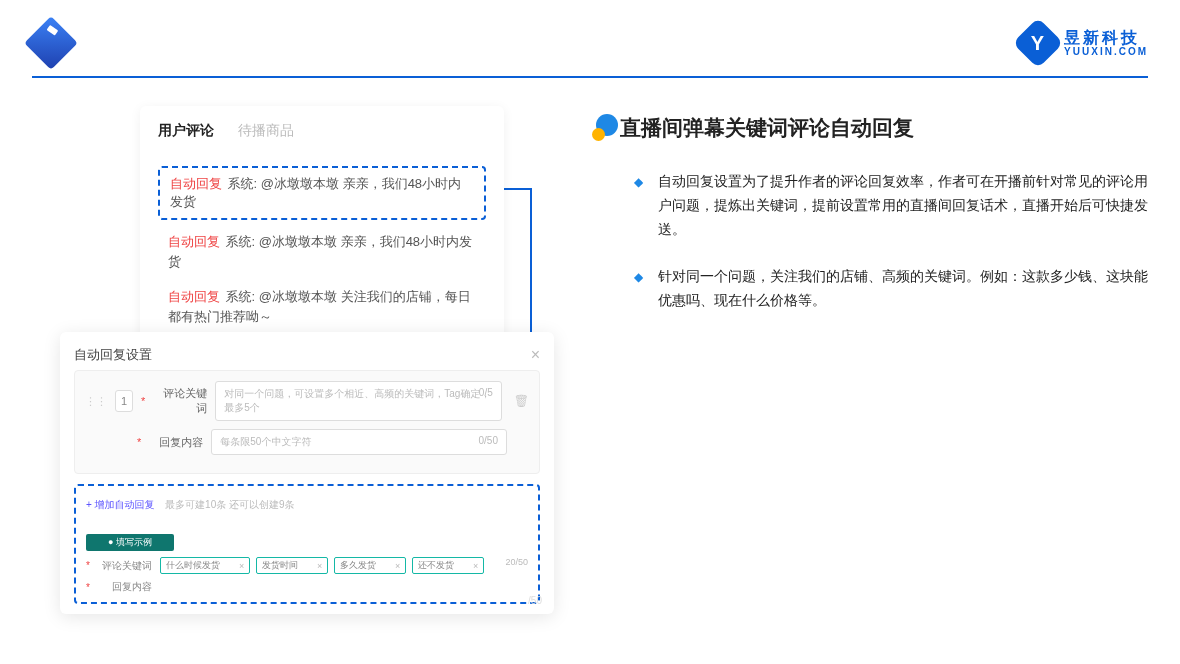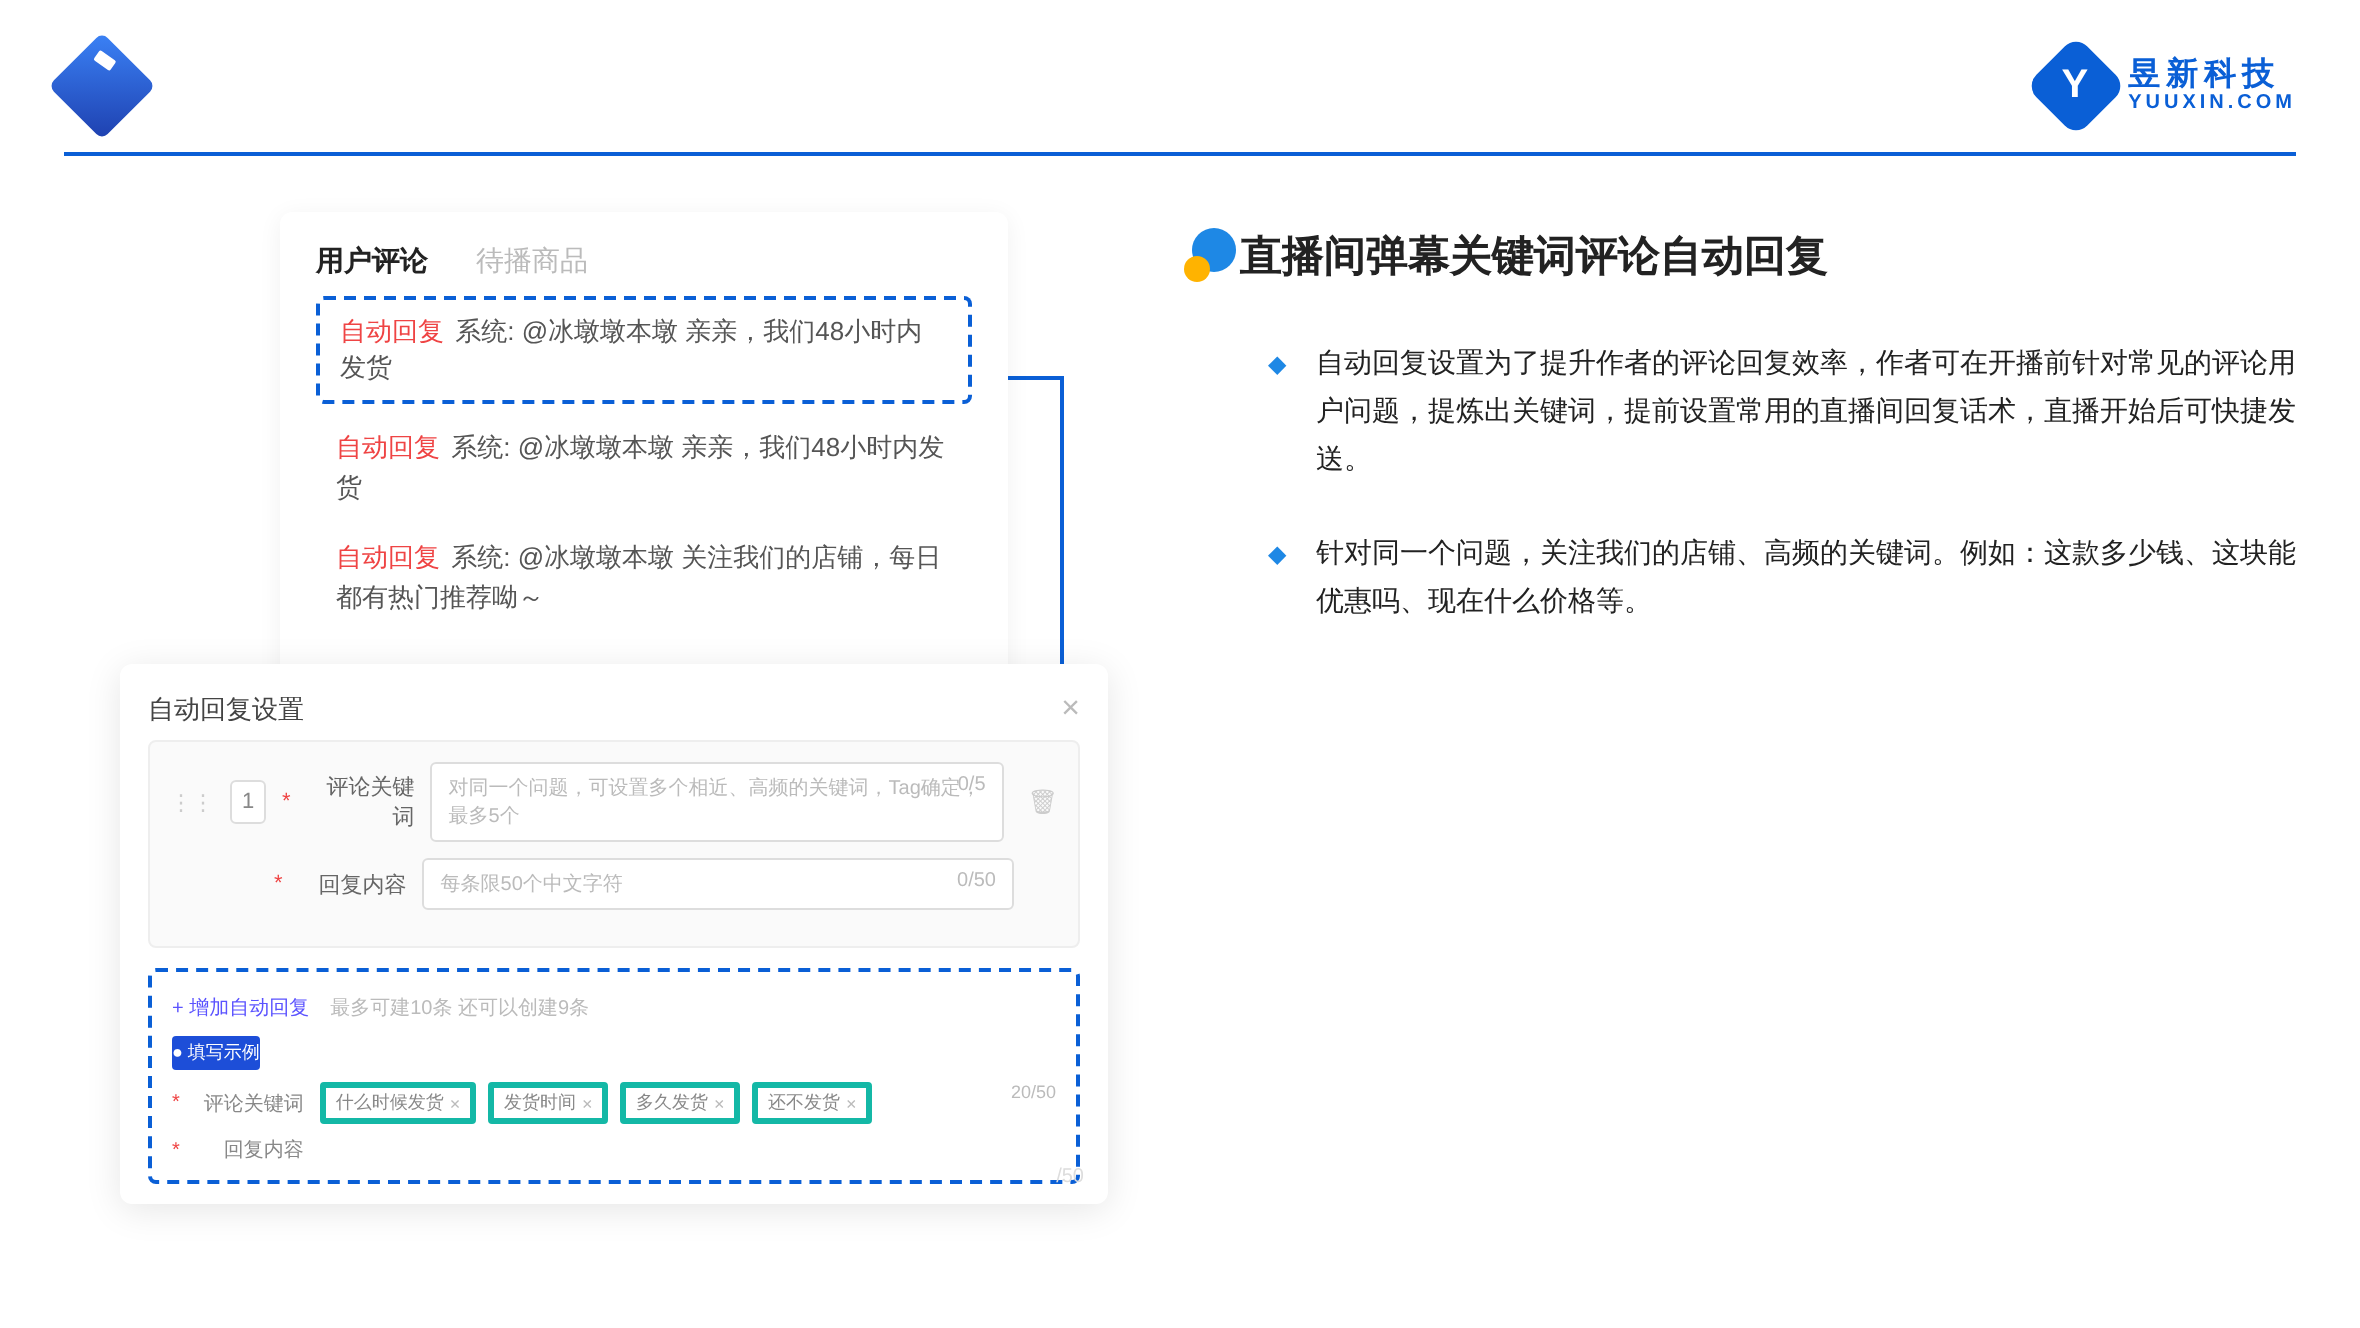--- a/index.html
+++ b/index.html
@@ -19,21 +19,21 @@
 
 .divider { height: 2px; background: #0a5fd6; margin: 0 32px 28px 32px; }
 
 
 .main { display: flex; gap: 40px; padding: 0 32px; }
 .left-col { width: 520px; position: relative; }
 .right-col { flex: 1; padding-top: 8px; }
 
 
 .comments-panel { width: 364px; margin-left: 108px; background: #fff; border-radius: 6px; box-shadow: 0 2px 12px rgba(0,0,0,0.06); padding: 16px 18px 70px 18px; position: relative; }
-.tabs { display: flex; gap: 24px; margin-bottom: 8px; font-size: 14px; }
+.tabs { display: flex; gap: 24px; margin-bottom: 26px; font-size: 14px; }
 .tab-active { font-weight: 700; color: #222; }
 .tab-inactive { color: #bbb; }
 .comment-highlight { border: 2px dashed #0a5fd6; border-radius: 4px; padding: 7px 10px; margin-bottom: 8px; font-size: 13px; color: #555; }
 .comment-row { margin-bottom: 8px; font-size: 13px; color: #555; padding: 4px 10px; line-height: 1.5; }
 .tag-autoreply { color: #ef4444; margin-right: 2px; }
 
 
 .settings-modal { position: absolute; top: 226px; left: 28px; width: 494px; background: #fff; border-radius: 6px; box-shadow: 0 3px 18px rgba(0,0,0,0.10); padding: 14px 14px 10px 14px; }
 .modal-head { display: flex; justify-content: space-between; align-items: center; margin-bottom: 6px; font-size: 13px; color: #444; }
 .modal-close { color: #bbb; cursor: pointer; font-size: 16px; }
@@ -43,24 +43,24 @@
 .req-star { color: #ef4444; }
 .label { color: #666; width: 54px; text-align: right; font-size: 11px; }
 .input-box { flex: 1; border: 1px solid #ddd; background: #fff; border-radius: 3px; padding: 5px 8px; color: #bbb; font-size: 10px; position: relative; }
 .counter { position: absolute; right: 8px; top: 5px; font-size: 10px; color: #bbb; }
 .trash { color: #ccc; font-size: 12px; margin-left: 4px; }
 
 
 .example-wrap { border: 2px dashed #0a5fd6; border-radius: 4px; padding: 8px 10px; margin-top: 10px; position: relative; }
 .add-link { color: #5b53ff; font-size: 10px; }
 .add-hint { color: #bbb; font-size: 10px; margin-left: 6px; }
-.example-badge { display: inline-block; background: #1d4ed8; color: #fff; font-size: 9px; padding: 2px 0; border-radius: 2px; margin-top: 6px; }
+.example-badge { display: inline-block; background: #0f766e; color: #fff; font-size: 9px; padding: 2px 22px; border-radius: 2px; margin-top: 22px; }
 .example-row { display: flex; align-items: center; gap: 8px; margin-top: 6px; font-size: 10px; }
 .example-label { width: 54px; text-align: right; color: #888; }
-.tag-chip { display: inline-flex; align-items: center; border: 3px solid #14b8a6; border-radius: 2px; padding: 1px 5px; font-size: 9px; color: #888; background: #fff; margin-right: 3px; }
+.tag-chip { display: inline-flex; align-items: center; border: 1px solid #14b8a6; border-radius: 2px; padding: 1px 5px; font-size: 9px; color: #888; background: #fff; margin-right: 3px; gap: 16px; }
 .tag-x { margin-left: 3px; color: #bbb; font-size: 9px; }
 .example-input-line { flex: 1; position: relative; color: #888; }
 .example-counter { position: absolute; right: 0; top: 0; font-size: 9px; color: #bbb; }
 .ghost-counter { position: absolute; right: 12px; bottom: 8px; font-size: 10px; color: #ddd; margin-top: 40px; }
 
 
 .connector-v { position: absolute; background: #0a5fd6; width: 2px; }
 .connector-h { position: absolute; background: #0a5fd6; height: 2px; }
 
 

